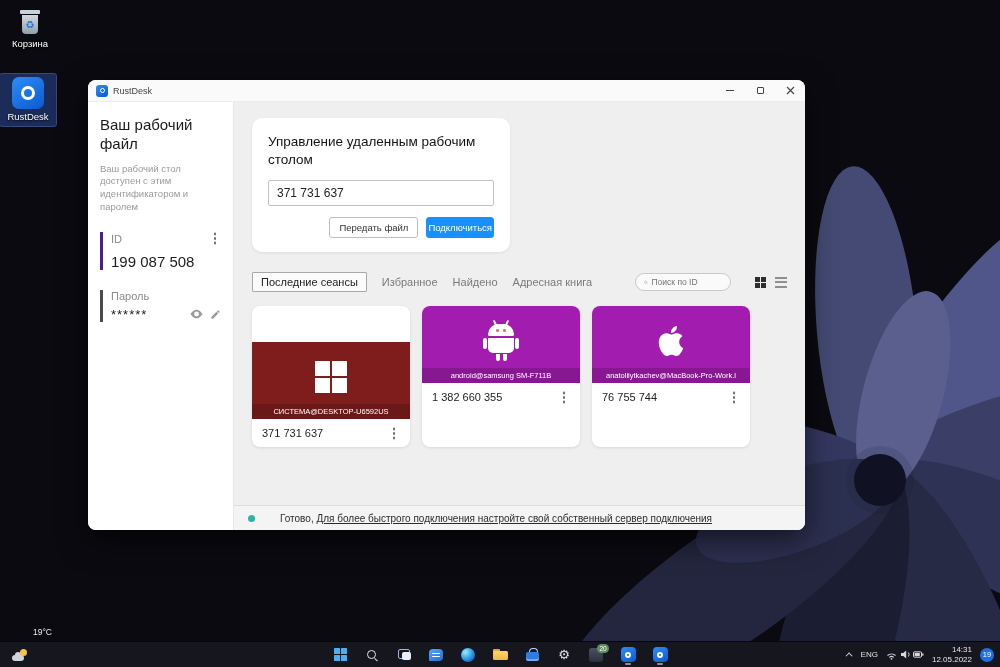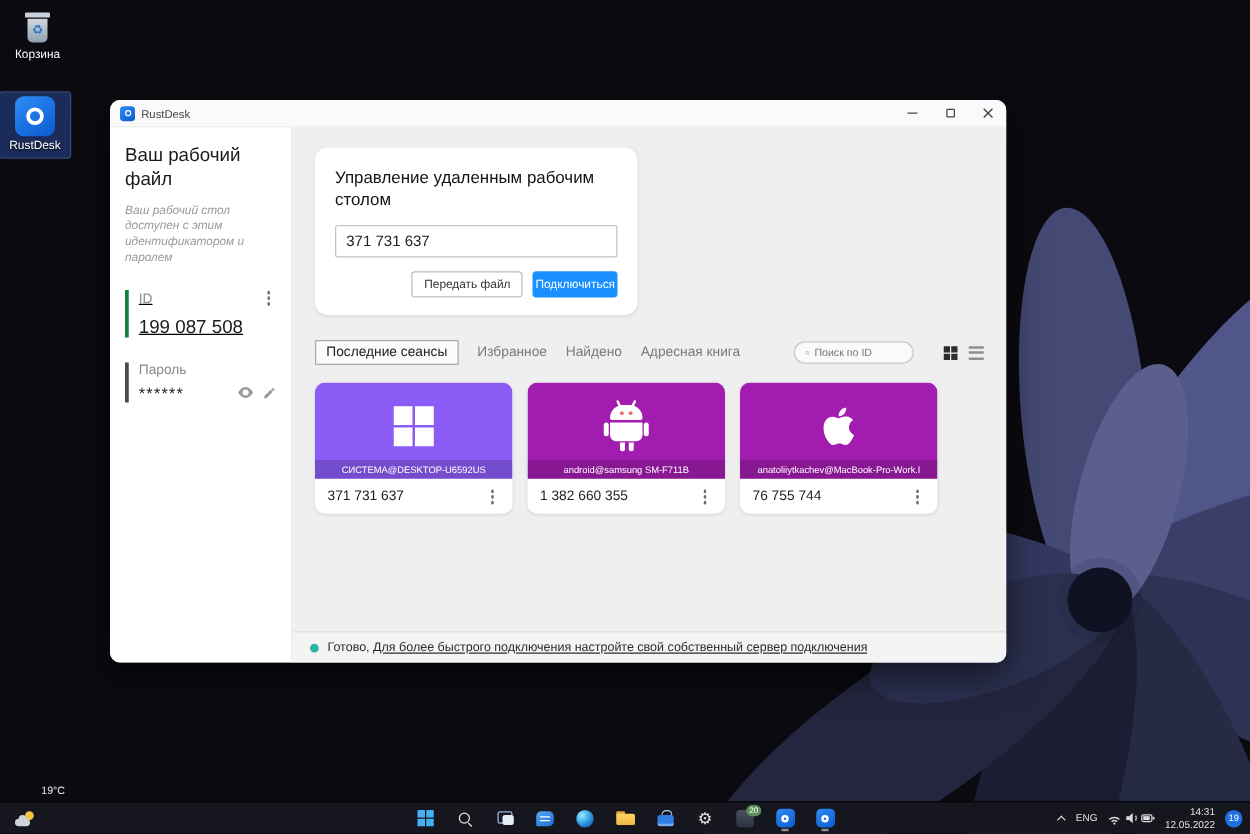--- a/index.html
+++ b/index.html
@@ -34,23 +34,23 @@
   .tb-controls { margin-left:auto; display:flex; height:100%; }
   .tb-ctrl { width:30px; height:100%; display:flex; align-items:center; justify-content:center; }
   .ic-min { width:8px; height:1px; background:#444; display:block; }
   .ic-max { width:7px; height:7px; border:1px solid #444; border-radius:1px; display:block; }
 
   .win-body { flex:1; display:flex; min-height:0; }
 
   
   .sidebar { width:146px; background:#fff; border-right:1px solid #e6e6e6; padding:14px 12px; flex:0 0 auto; }
   .sb-heading { font-size:15px; font-weight:500; color:#1b1b1b; line-height:1.25; }
-  .sb-desc { font-size:9.5px; color:#9a9a9a; line-height:1.35; margin:9px 0 18px;font-style:italic; }
+  .sb-desc { font-size:9.5px; color:#9a9a9a; line-height:1.35; margin:9px 0 18px; }
   .sb-block { padding-left:8px; margin-bottom:20px; }
-  .sb-block-id { border-left:3px solid #15803d;text-decoration:underline; }
+  .sb-block-id { border-left:3px solid #4c1d95; }
   .sb-block-pw { border-left:3px solid #4a4a4a; }
   .sb-row { display:flex; align-items:center; }
   .sb-label { font-size:11px; color:#8a8a8a; }
   .sb-id-value { font-size:15px; color:#1d1d1d; margin-top:7px; }
   .sb-pw-value { font-size:13px; color:#1d1d1d; letter-spacing:1px; }
   .dots { width:12px; height:14px; display:flex; align-items:center; justify-content:center; margin-left:auto; }
   .dots i { width:2.6px; height:2.6px; border-radius:50%; background:#6f6f6f; box-shadow:0 -4.5px 0 #6f6f6f, 0 4.5px 0 #6f6f6f; display:block; }
   .sb-pw-icons { margin-left:auto; display:flex; gap:7px; align-items:center; }
 
   
@@ -70,21 +70,21 @@
   .search-box input { border:none; outline:none; background:transparent; width:70px; font-size:8.5px; color:#555; font-family:inherit; }
   .view-toggle { display:flex; align-items:center; gap:9px; margin-left:9px; }
   .grid-icon { display:grid; grid-template-columns:5px 5px; grid-template-rows:5px 5px; gap:1.5px; }
   .grid-icon i { background:#2e2e2e; display:block; }
   .list-icon { display:flex; flex-direction:column; gap:2.5px; }
   .list-icon i { width:12px; height:2px; background:#8f8f8f; display:block; }
 
   .cards-row { display:flex; gap:12px; margin-top:14px; }
   .session-card { width:158px; background:#fff; border-radius:8px; box-shadow:0 1px 3px rgba(0,0,0,.1); overflow:hidden; }
   .sc-top { height:77px; position:relative; display:flex; align-items:center; justify-content:center; }
-  .sc-top.windows { background:#8b5cf6; }
+  .sc-top.windows { background:#7f1d1d;margin-top:36px; }
   .sc-top.android { background:#a21caf; }
   .sc-top.apple { background:#a21caf; }
   .sc-user { position:absolute; left:0; right:0; bottom:0; background:rgba(0,0,0,.16); color:#fff; font-size:7.5px; padding:3px 6px; white-space:nowrap; overflow:hidden; text-overflow:ellipsis; text-align:center; }
   .sc-footer { height:28px; display:flex; align-items:center; padding:0 10px; }
   .sc-id { font-size:11px; color:#1e1e1e; }
 
   .win-logo { display:grid; grid-template-columns:15px 15px; grid-template-rows:15px 15px; gap:2px; margin-bottom:8px; }
   .win-logo i { background:#fff; display:block; }
 
   .android-logo { position:relative; width:36px; height:40px; margin-bottom:8px; }
@@ -94,21 +94,21 @@
   .a-head::after { right:6px; transform:rotate(25deg); }
   .a-eye { position:absolute; top:8px; width:2.6px; height:2.6px; border-radius:50%; background:#e87070; }
   .a-eye.l { left:13px; } .a-eye.r { right:13px; }
   .a-body { position:absolute; left:5px; top:17px; width:26px; height:15px; background:#fff; border-radius:0 0 5px 5px; }
   .a-arm { position:absolute; top:17px; width:4px; height:11px; background:#fff; border-radius:2px; }
   .a-arm.l { left:0; } .a-arm.r { right:0; }
   .a-leg { position:absolute; top:33px; width:4px; height:7px; background:#fff; border-radius:0 0 2px 2px; }
   .a-leg.l { left:13px; } .a-leg.r { left:20px; }
 
   
-  .status-bar { flex:0 0 auto; height:25px; background:#f4f4f4; border-top:1px solid #ddd; display:flex; align-items:center; padding:0 14px; gap:7px; }
+  .status-bar { flex:0 0 auto; height:25px; background:#f4f4f4; border-top:1px solid #ddd; display:flex; align-items:center; padding:0 14px; gap:25px; }
   .status-dot { width:7px; height:7px; border-radius:50%; background:#2bb3a3; flex:0 0 auto; }
   .status-text { font-size:10px; color:#2c2c2c; white-space:nowrap; overflow:hidden; }
   .status-link { text-decoration:underline; color:#2c2c2c; cursor:pointer; }
 
   
   .taskbar { position:absolute; left:0; right:0; bottom:0; height:26px; background:#16161e; border-top:1px solid #05050a; }
   .tb-weather { position:absolute; left:6px; top:0; height:100%; display:flex; align-items:center; gap:5px; padding:0 6px; }
   .w-icon { position:relative; width:16px; height:12px; }
   .w-sun { position:absolute; right:1px; top:0; width:7px; height:7px; border-radius:50%; background:#f5c542; }
   .w-cloud { position:absolute; left:0; bottom:0; width:12px; height:6px; background:#cfd4da; border-radius:3px; }

